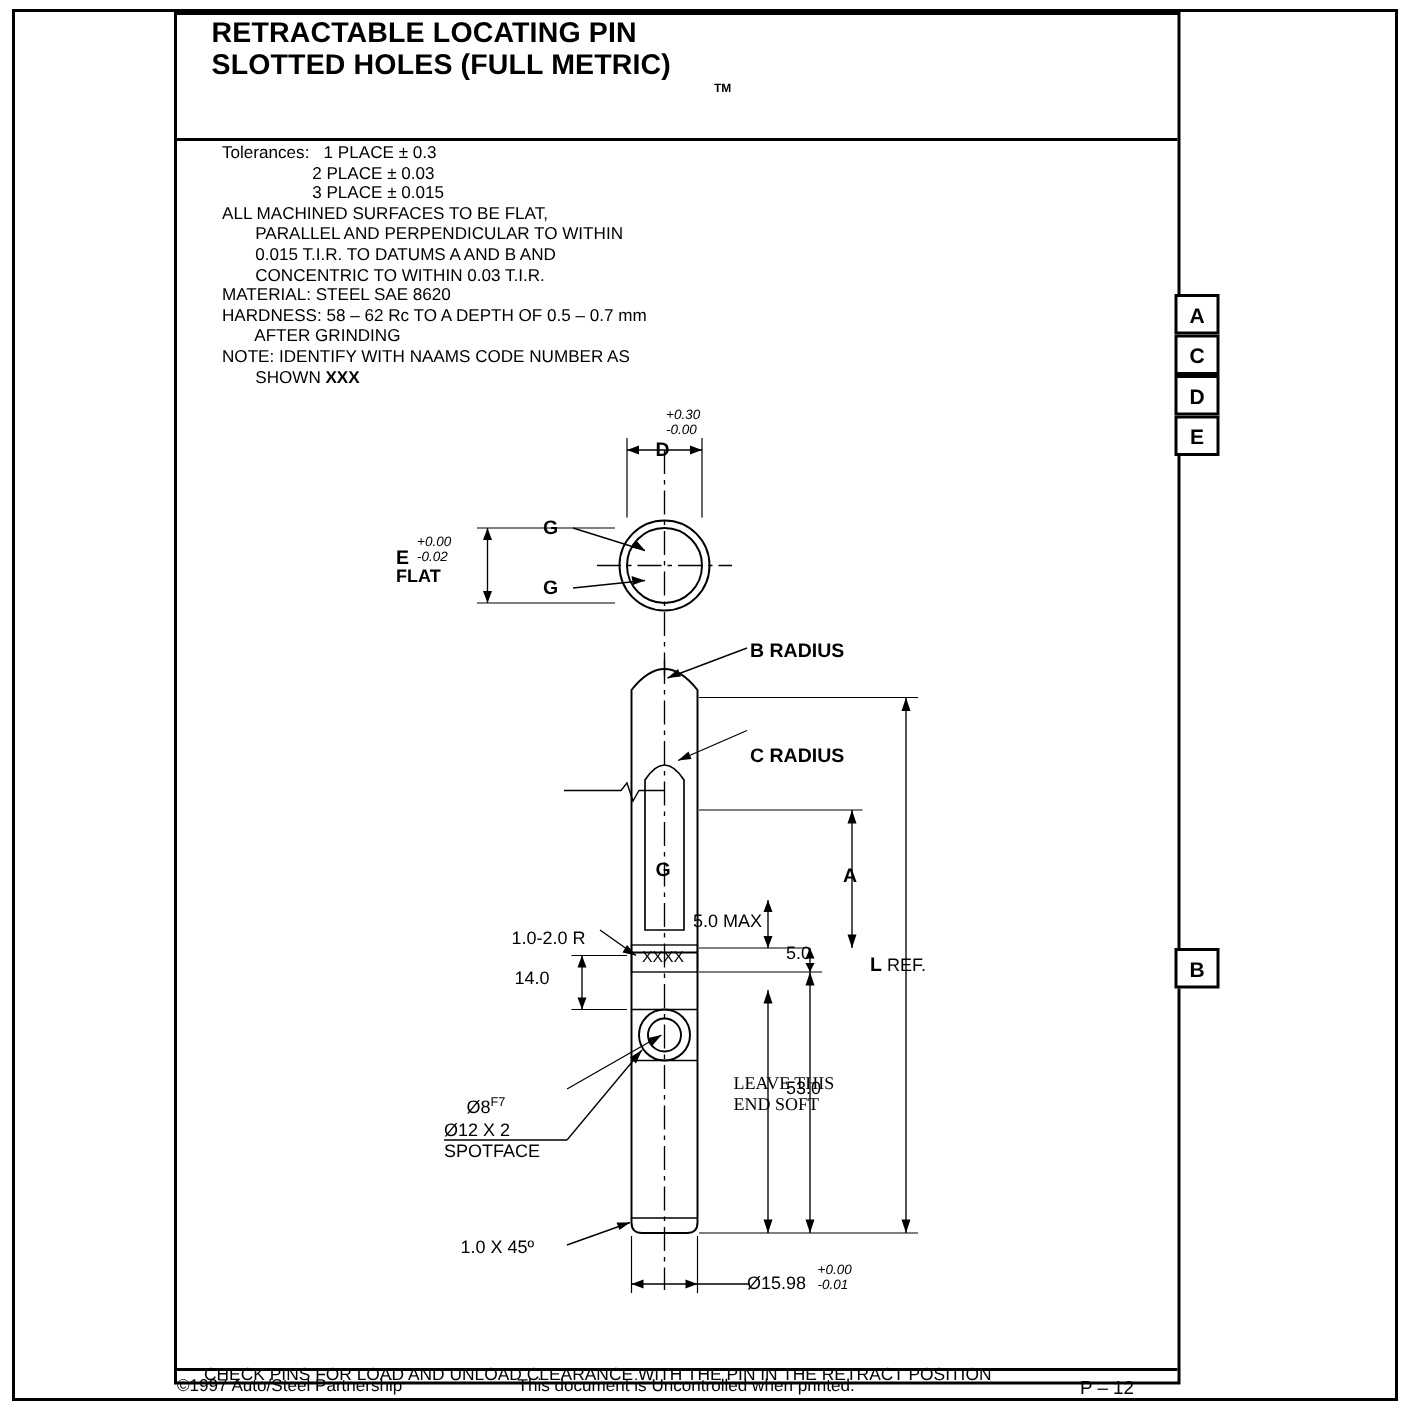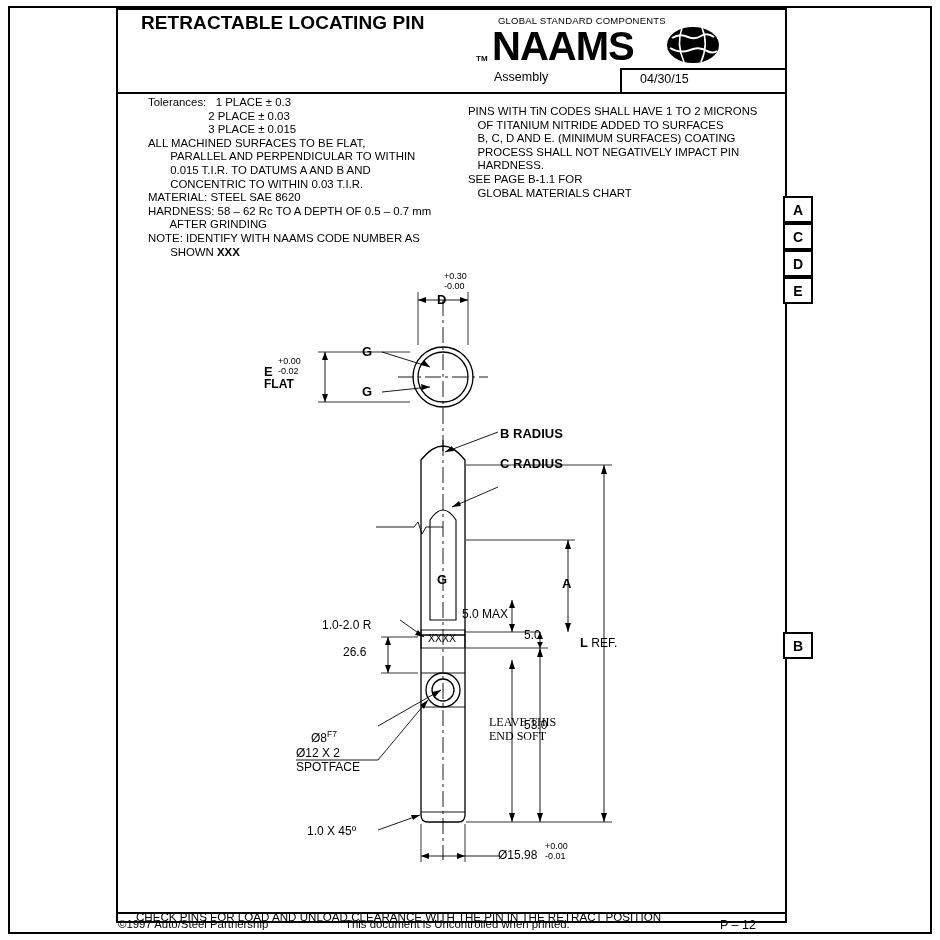--- a/index.html
+++ b/index.html
@@ -36,73 +36,52 @@
   .bottom-notes{position:absolute;left:136px;top:882px;font-size:11.6px;line-height:14px;white-space:pre;}
   .footer{position:absolute;left:0;top:918px;width:940px;font-size:11.4px;}
   .footer .f1{position:absolute;left:118px;}
   .footer .f2{position:absolute;left:345px;}
   .footer .f3{position:absolute;left:720px;font-size:12.5px;text-align:center;}
   .footer-rule{position:absolute;left:118px;top:912px;width:667px;height:0;border-top:2px solid #000;}
 
   
   .lbl{position:absolute;font-size:12px;white-space:pre;}
   .lbl-b{position:absolute;font-size:13px;font-weight:bold;white-space:pre;}
-  .lbl-s{position:absolute;font-size:9px;white-space:pre;line-height:9.5px;}
+  .lbl-s{position:absolute;font-size:9px;white-space:pre;line-height:9.5px;font-style:italic;}
   svg{position:absolute;left:0;top:0;overflow:visible;}
 </style>
 </head>
 <body>
 
 <div id="sheet">
 
   <div class="frame-outer"></div>
   <div class="inner-left"></div>
 
   <div class="title-block">
     <div class="title-left">
       <div class="tl">RETRACTABLE LOCATING PIN</div>
+      <div class="tl">SLOTTED HOLES (FULL METRIC)</div>
     </div>
     <div class="tm-mark">TM</div>
 
-    <div class="title-right">
-      <div class="gsc">GLOBAL STANDARD COMPONENTS</div>
-      <div class="naams">NAAMS</div>
-      <svg class="globe" viewBox="0 0 54 38">
-        <ellipse cx="27" cy="19" rx="26" ry="18" fill="#000"></ellipse>
-        <path d="M6 12 q8 -5 16 -1 q7 3 13 -1 q6 -4 13 1" stroke="#fff" stroke-width="2" fill="none"></path>
-        <path d="M4 22 q10 6 20 2 q9 -4 17 1 q6 3 10 0" stroke="#fff" stroke-width="2" fill="none"></path>
-        <path d="M16 2 q-6 16 2 34" stroke="#fff" stroke-width="1.6" fill="none"></path>
-        <path d="M36 2 q7 16 -1 34" stroke="#fff" stroke-width="1.6" fill="none"></path>
-      </svg>
-      <div class="assembly">Assembly</div>
-      <div class="rule-right"></div>
-      <div class="vline-right"></div>
-      <div class="date">04/30/15</div>
-    </div>
   </div>
 
   <div class="notes-left"><span>Tolerances:   1 PLACE ± 0.3
                    2 PLACE ± 0.03
                    3 PLACE ± 0.015
 ALL MACHINED SURFACES TO BE FLAT,
        PARALLEL AND PERPENDICULAR TO WITHIN
        0.015 T.I.R. TO DATUMS A AND B AND
        CONCENTRIC TO WITHIN 0.03 T.I.R.
 MATERIAL: STEEL SAE 8620
 HARDNESS: 58 – 62 Rc TO A DEPTH OF 0.5 – 0.7 mm
        AFTER GRINDING
 NOTE: IDENTIFY WITH NAAMS CODE NUMBER AS
        SHOWN </span><span class="bold">XXX</span></div>
-  <div class="notes-right">PINS WITH TiN CODES SHALL HAVE 1 TO 2 MICRONS
-   OF TITANIUM NITRIDE ADDED TO SURFACES
-   B, C, D AND E. (MINIMUM SURFACES) COATING
-   PROCESS SHALL NOT NEGATIVELY IMPACT PIN
-   HARDNESS.
-SEE PAGE B-1.1 FOR
-   GLOBAL MATERIALS CHART</div>
 
   <div class="zone" style="left:783px;top:196px;">A</div>
   <div class="zone" style="left:783px;top:223px;">C</div>
   <div class="zone" style="left:783px;top:250px;">D</div>
   <div class="zone" style="left:783px;top:277px;">E</div>
   <div class="zone" style="left:783px;top:632px;">B</div>
 
   <svg width="940" height="940" viewBox="0 0 940 940">
     <g stroke="#000" fill="none" stroke-width="1.3">
 
@@ -219,27 +198,27 @@
 
   <div class="lbl-b" style="left:264px;top:364px;">E</div>
   <div class="lbl-s" style="left:278px;top:357px;">+0.00</div>
   <div class="lbl-s" style="left:278px;top:367px;">-0.02</div>
   <div class="lbl-b" style="left:264px;top:377px;font-weight:bold;font-size:12px;">FLAT</div>
 
   <div class="lbl-b" style="left:362px;top:344px;">G</div>
   <div class="lbl-b" style="left:362px;top:384px;">G</div>
 
   <div class="lbl-b" style="left:500px;top:426px;"><span>B RADIUS</span></div>
-  <div class="lbl-b" style="left:500px;top:456px;text-align:center;"><span>C RADIUS</span></div>
+  <div class="lbl-b" style="left:500px;top:496px;text-align:center;"><span>C RADIUS</span></div>
   <div class="lbl-b" style="left:437px;top:572px;">G</div>
 
-  <div class="lbl" style="left:322px;top:618px;">1.0-2.0 R</div>
+  <div class="lbl" style="left:341px;top:618px;">1.0-2.0 R</div>
   <div class="lbl" style="left:428px;top:632px;font-size:10.5px;">XXXX</div>
 
-  <div class="lbl" style="left:343px;top:645px;">26.6</div>
+  <div class="lbl" style="left:343px;top:645px;">14.0</div>
   <div class="lbl" style="left:462px;top:607px;">5.0 MAX</div>
   <div class="lbl" style="left:524px;top:628px;">5.0</div>
   <div class="lbl-b" style="left:562px;top:576px;">A</div>
 
   <div class="lbl-b" style="left:580px;top:635px;"><span>L</span><span style="font-weight:normal;font-size:12px;"> </span><span style="font-weight:normal;font-size:12px;">REF.</span></div>
 
   <div class="lbl" style="left:524px;top:718px;">53.0</div>
 
   <div class="lbl" style="left:311px;top:729px;"><span>Ø8</span><span style="font-size:8.5px;vertical-align:super;">F7</span></div>
 

